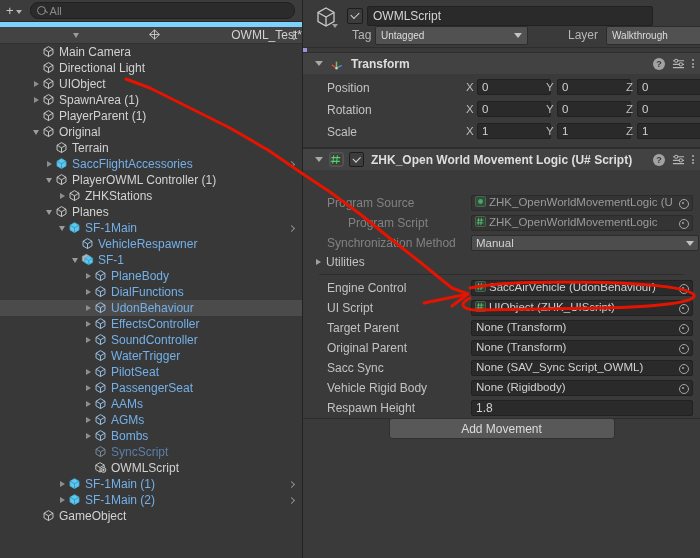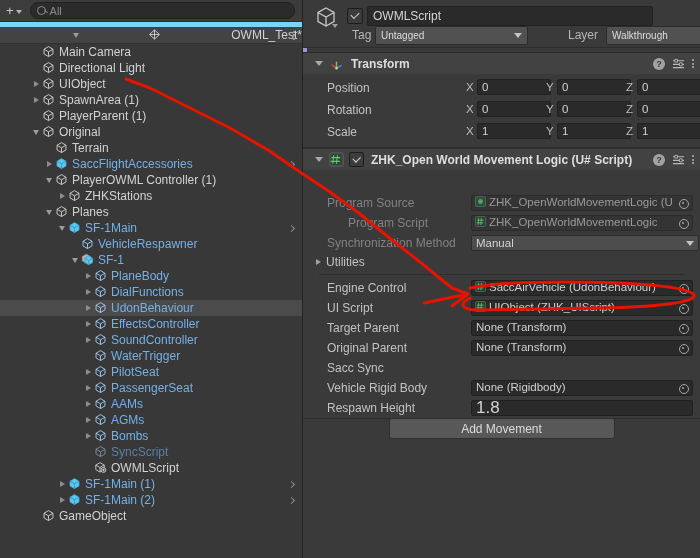--- a/index.html
+++ b/index.html
@@ -233,21 +233,21 @@
   }
   .of-pick .circ:after{
     content:"";position:absolute;left:2.6px;top:2.6px;width:2.2px;height:2.2px;
     background:#a6a6a6;border-radius:50%;
   }
 
   .txtfield{
     position:absolute;left:168px;height:16px;width:222px;
     background:#2a2a2a;border:1px solid #212121;border-radius:2px;
     display:flex;align-items:center;padding-left:4px;box-sizing:border-box;
-    font-size:17px;color:#d2d2d2;
+    font-size:12px;color:#d2d2d2;
   }
   .enumfield{
     position:absolute;left:168px;height:16px;width:228px;
     background:#4d4d4d;border:1px solid #2c2c2c;border-radius:2px;
     display:flex;align-items:center;padding-left:4px;box-sizing:border-box;
     font-size:11.5px;color:#d2d2d2;
   }
   .enumfield .dd-arrow{
     position:absolute;right:4px;top:5px;width:0;height:0;
     border-left:4px solid transparent;border-right:4px solid transparent;
@@ -873,20 +873,27 @@
               <span class="objfield">
                 <span style="width:4px;display:inline-block;"></span>
                 <span class="of-txt">None (Transform)</span>
                 <span class="of-pick">
                   <i class="circ"></i>
                 </span>
               </span>
             </div>
             <div class="fld">
               <span class="fld-lbl">Sacc Sync</span>
+              <span class="objfield">
+                <span style="width:4px;display:inline-block;"></span>
+                <span class="of-txt">None (SAV_Sync Script_OWML)</span>
+                <span class="of-pick">
+                  <i class="circ"></i>
+                </span>
+              </span>
             </div>
             <div class="fld">
               <span class="fld-lbl">Vehicle Rigid Body</span>
               <span class="objfield">
                 <span style="width:4px;display:inline-block;"></span>
                 <span class="of-txt">None (Rigidbody)</span>
                 <span class="of-pick">
                   <i class="circ"></i>
                 </span>
               </span>

